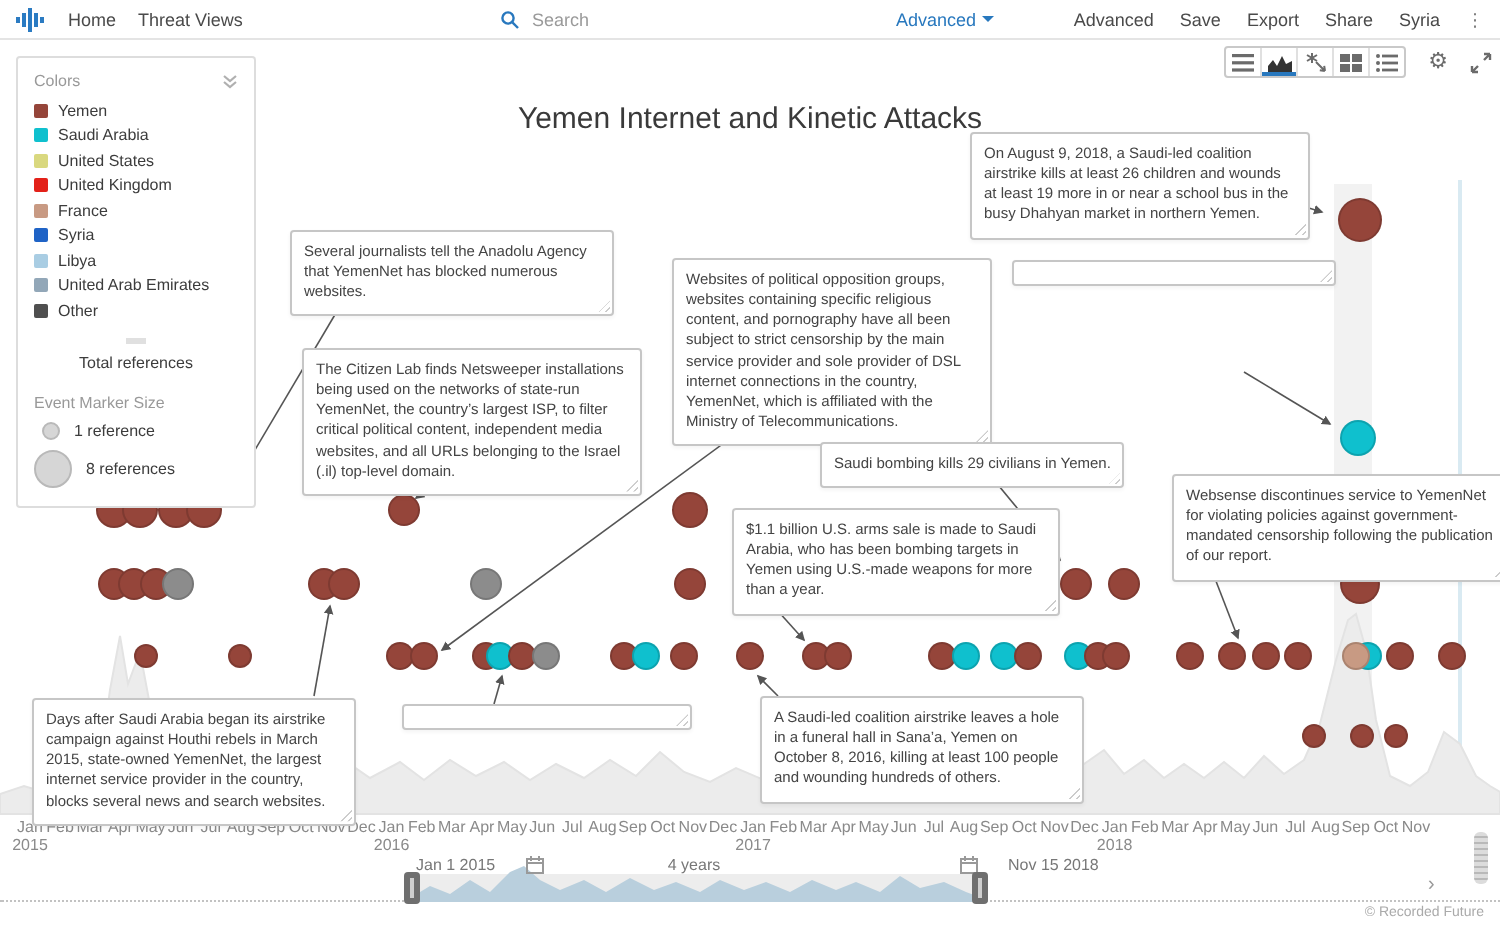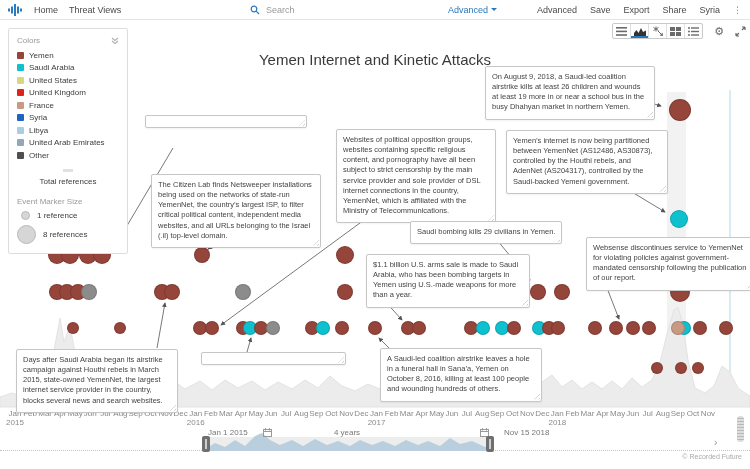--- a/index.html
+++ b/index.html
@@ -318,28 +318,28 @@
     <line x1="247" y1="352" x2="251" y2="338" stroke="#555" stroke-width="0.8" marker-end="url(#ah)"></line>
     <line x1="389" y1="348" x2="379" y2="338" stroke="#555" stroke-width="0.8" marker-end="url(#ah)"></line>
   </svg>
 
 <div>
     <div class="callout" style="left: 485px; top: 66px; width: 156px;">
       <div>On August 9, 2018, a Saudi-led coalition airstrike kills at least 26 children and wounds at least 19 more in or near a school bus in the busy Dhahyan market in northern Yemen.</div>
       <span class="grip"></span>
     </div>
     <div class="callout" style="left: 145px; top: 115px; width: 148px;">
+      <div>Several journalists tell the Anadolu Agency that YemenNet has blocked numerous websites.</div>
       <span class="grip"></span>
     </div>
     <div class="callout" style="left: 336px; top: 129px; width: 146px;">
       <div>Websites of political opposition groups, websites containing specific religious content, and pornography have all been subject to strict censorship by the main service provider and sole provider of DSL internet connections in the country, YemenNet, which is affiliated with the Ministry of Telecommunications.</div>
       <span class="grip"></span>
     </div>
     <div class="callout" style="left: 506px; top: 130px; width: 148px;">
-      <div>Yemen’s internet is now being partitioned between YemenNet (AS12486, AS30873), controlled by the Houthi rebels, and AdenNet (AS204317), controlled by the Saudi-backed Yemeni government.</div>
       <span class="grip"></span>
     </div>
     <div class="callout" style="left: 151px; top: 174px; width: 156px;">
       <div>The Citizen Lab finds Netsweeper installations being used on the networks of state-run YemenNet, the country’s largest ISP, to filter critical political content, independent media websites, and all URLs belonging to the Israel (.il) top-level domain.</div>
       <span class="grip"></span>
     </div>
     <div class="callout nowrap" style="left: 410px; top: 221px; width: 134px;">
       <div>Saudi bombing kills 29 civilians in Yemen.</div>
       <span class="grip"></span>
     </div>

